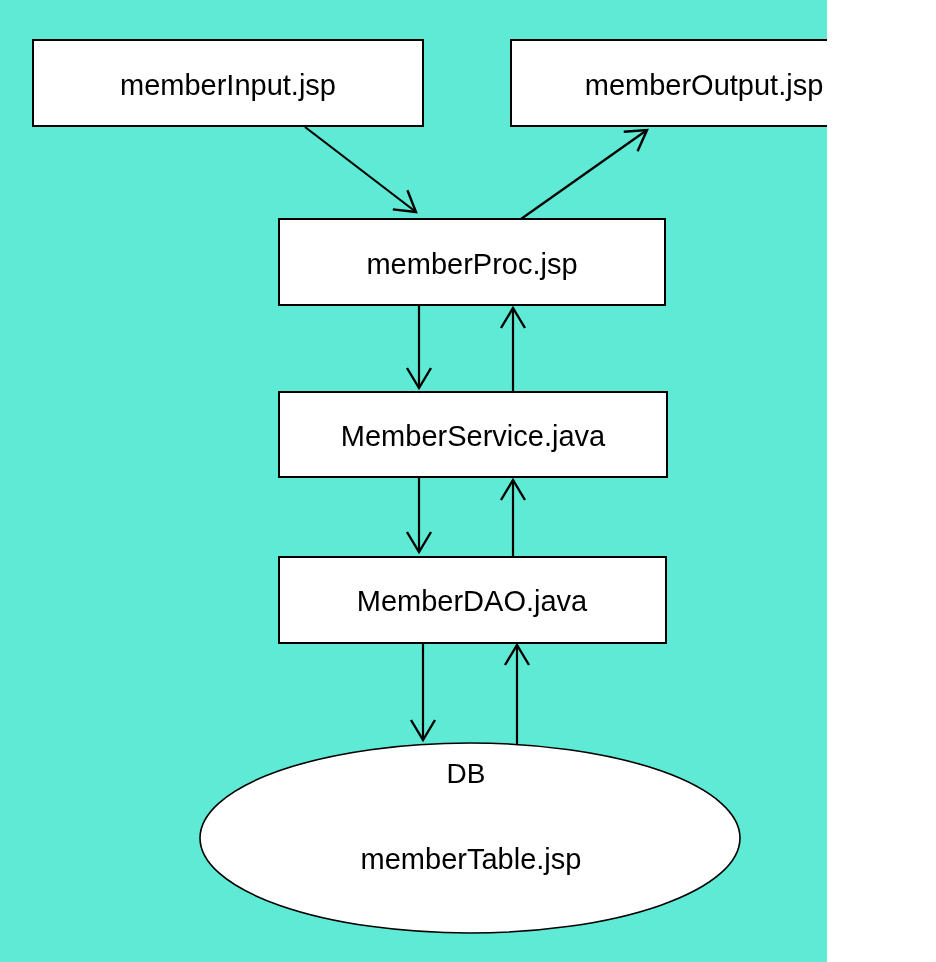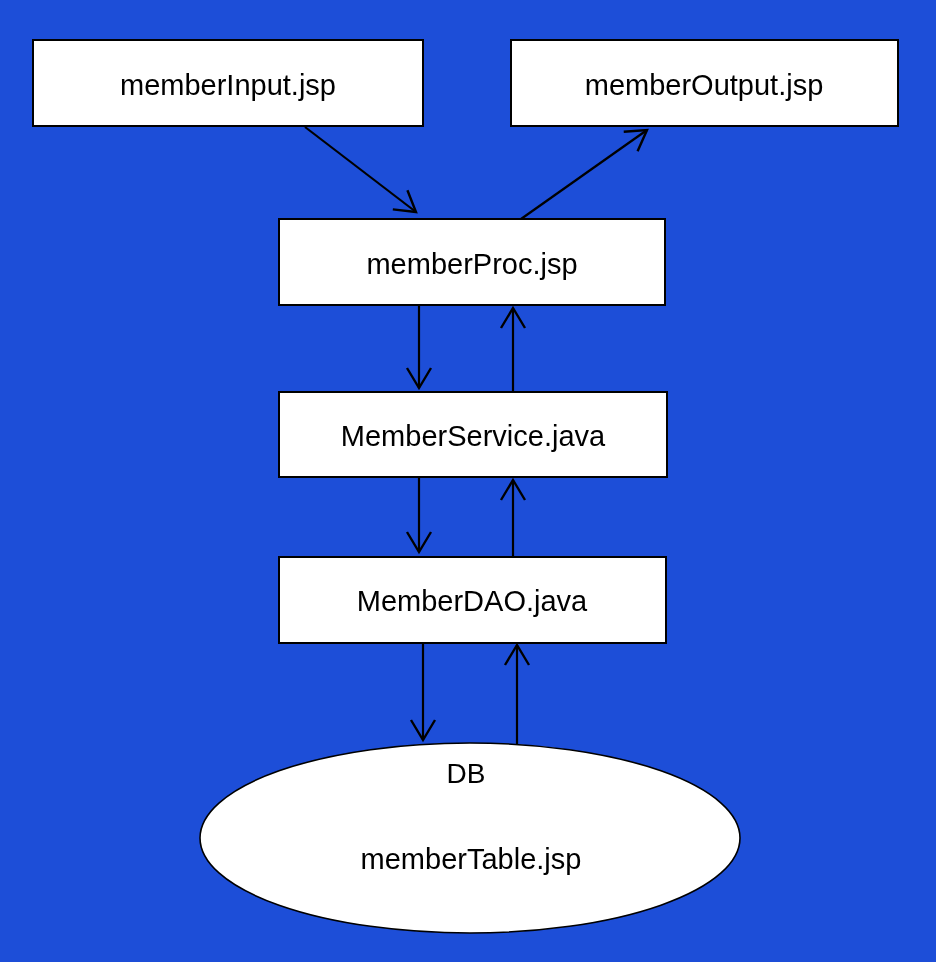--- a/index.html
+++ b/index.html
@@ -2,23 +2,23 @@
 <html><head>
 <meta charset="utf-8">
 <style>
   html, body {
     margin: 0;
     padding: 0;
     background: #ffffff;
   }
   .canvas {
     position: relative;
-    width: 936px;
+    width: 827px;
     height: 962px;
-    background: #1d4ed8;
+    background: #5eead4;
     overflow: hidden;
     font-family: "Liberation Sans", "DejaVu Sans", sans-serif;
     text-decoration: underline;
   }
   svg {
     display: block;
   }
   .node-box {
     fill: #ffffff;
     stroke: #000000;

